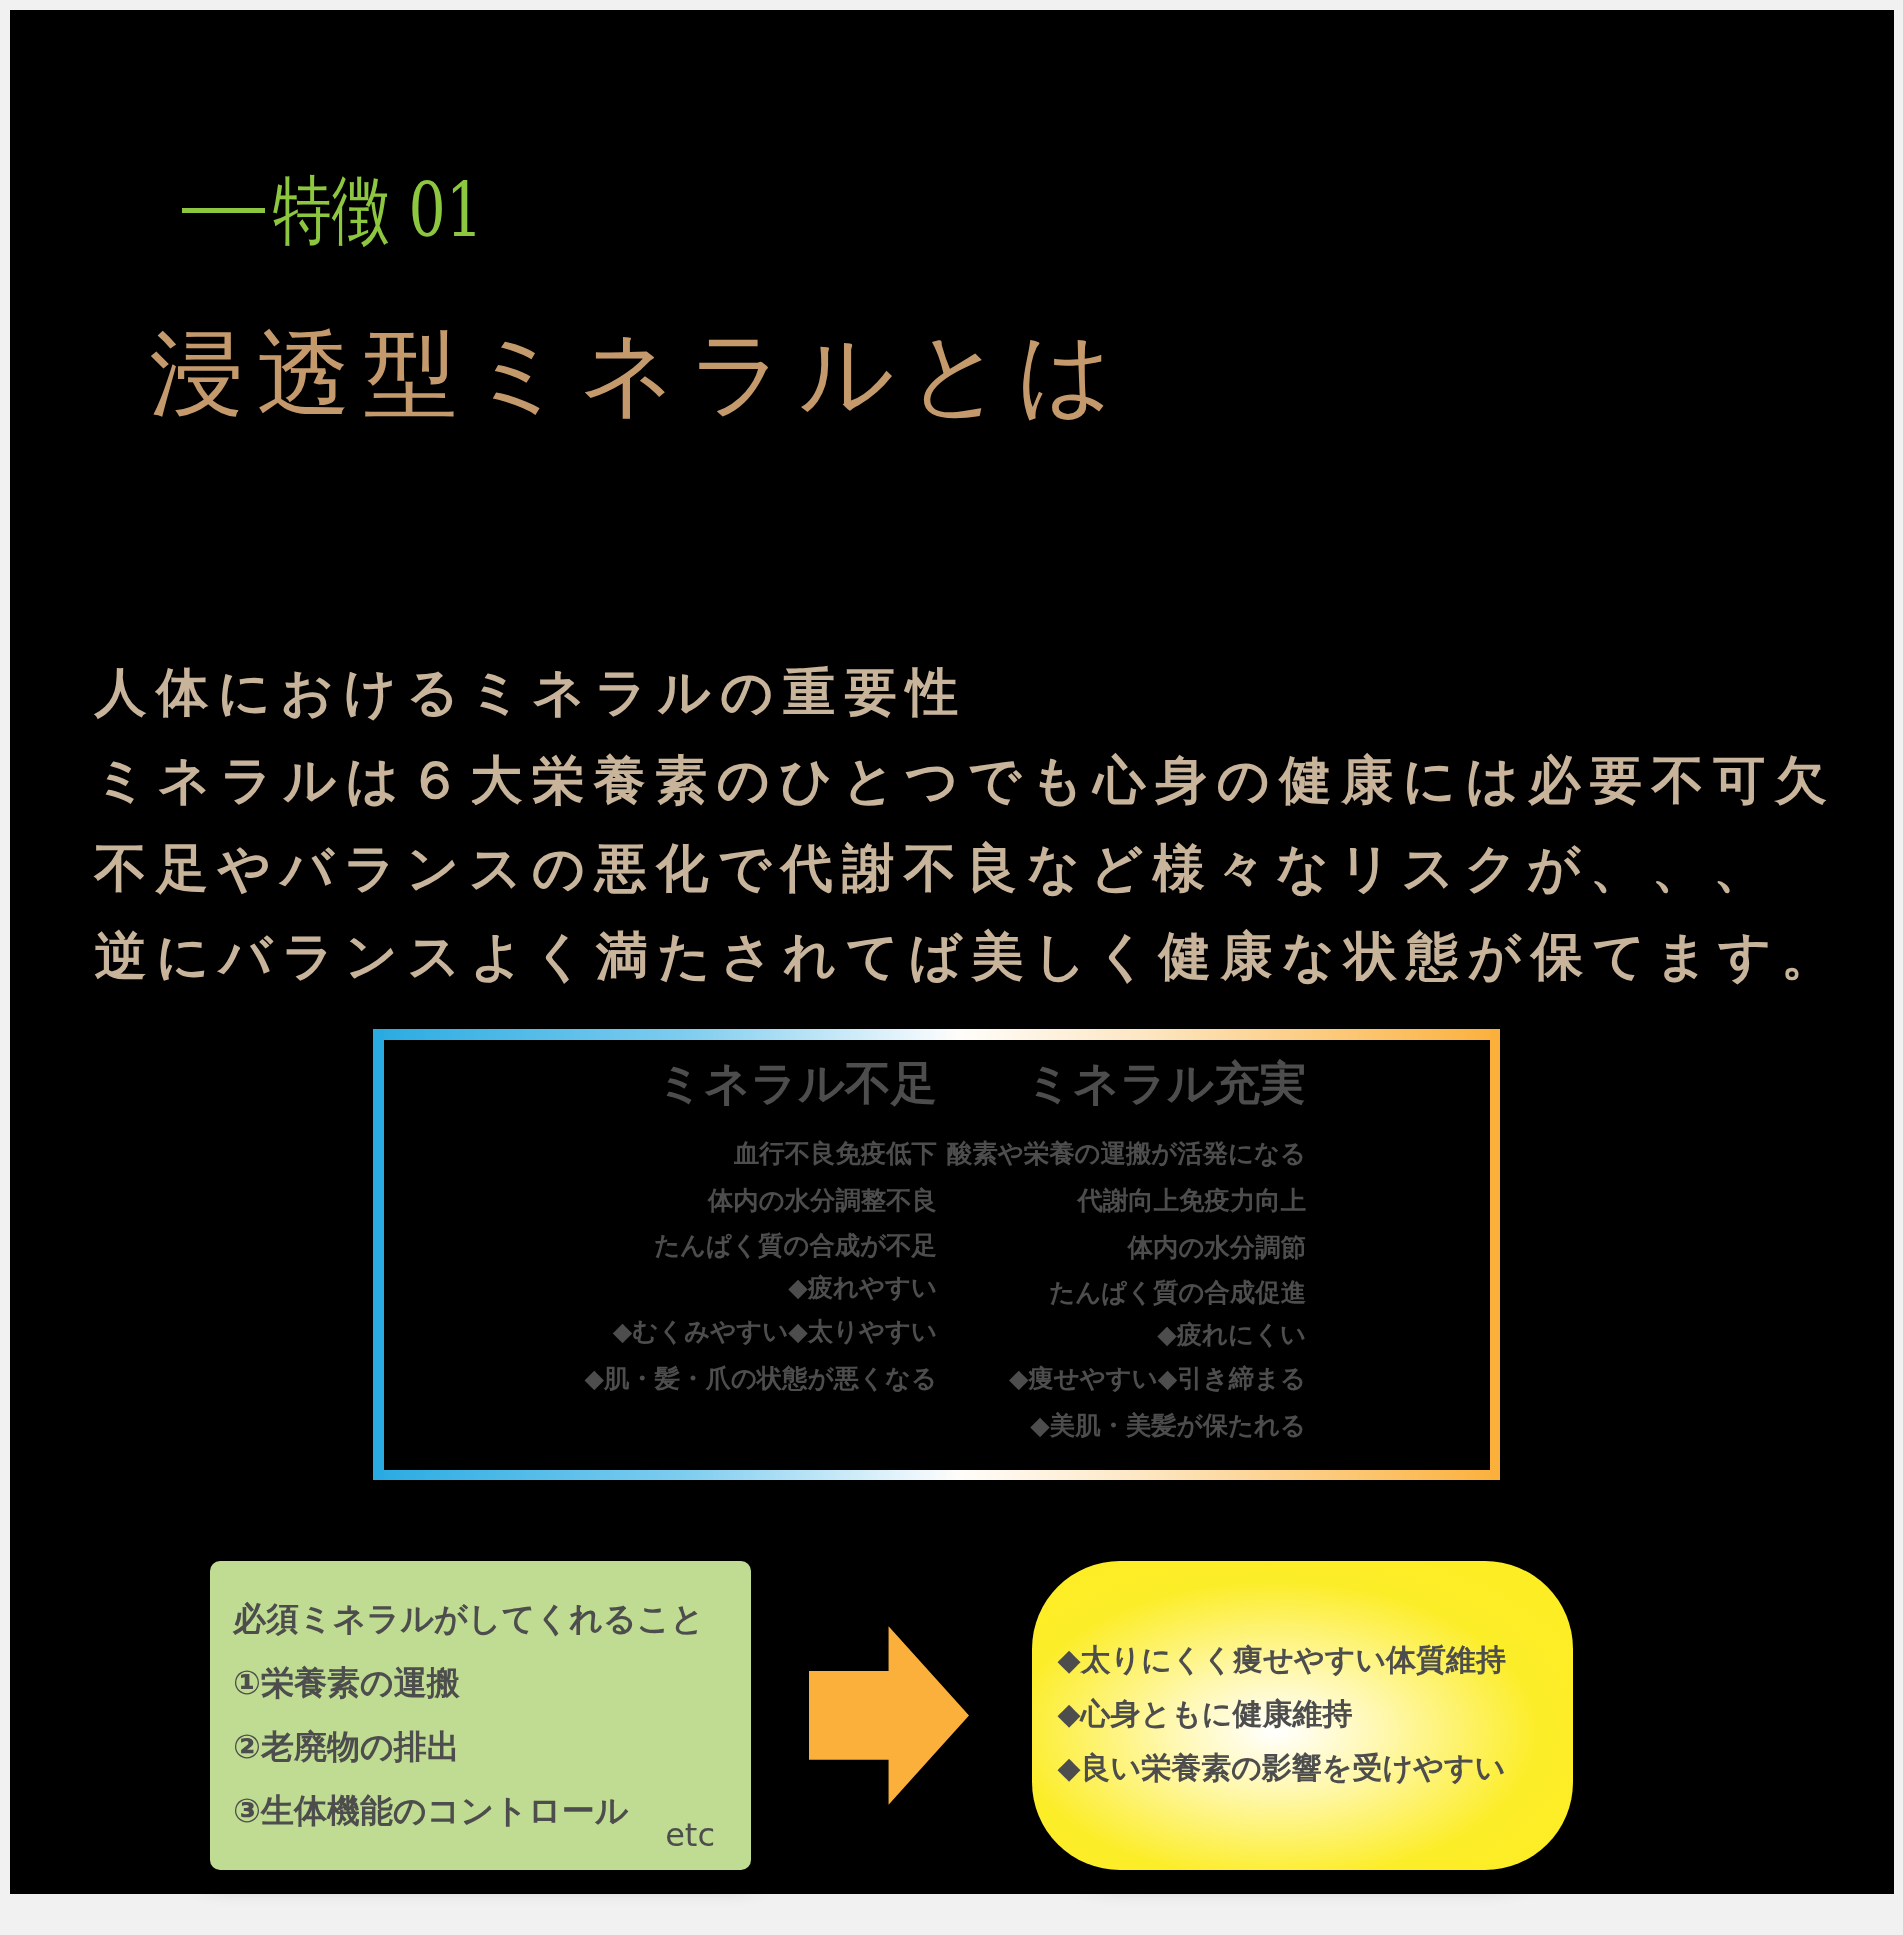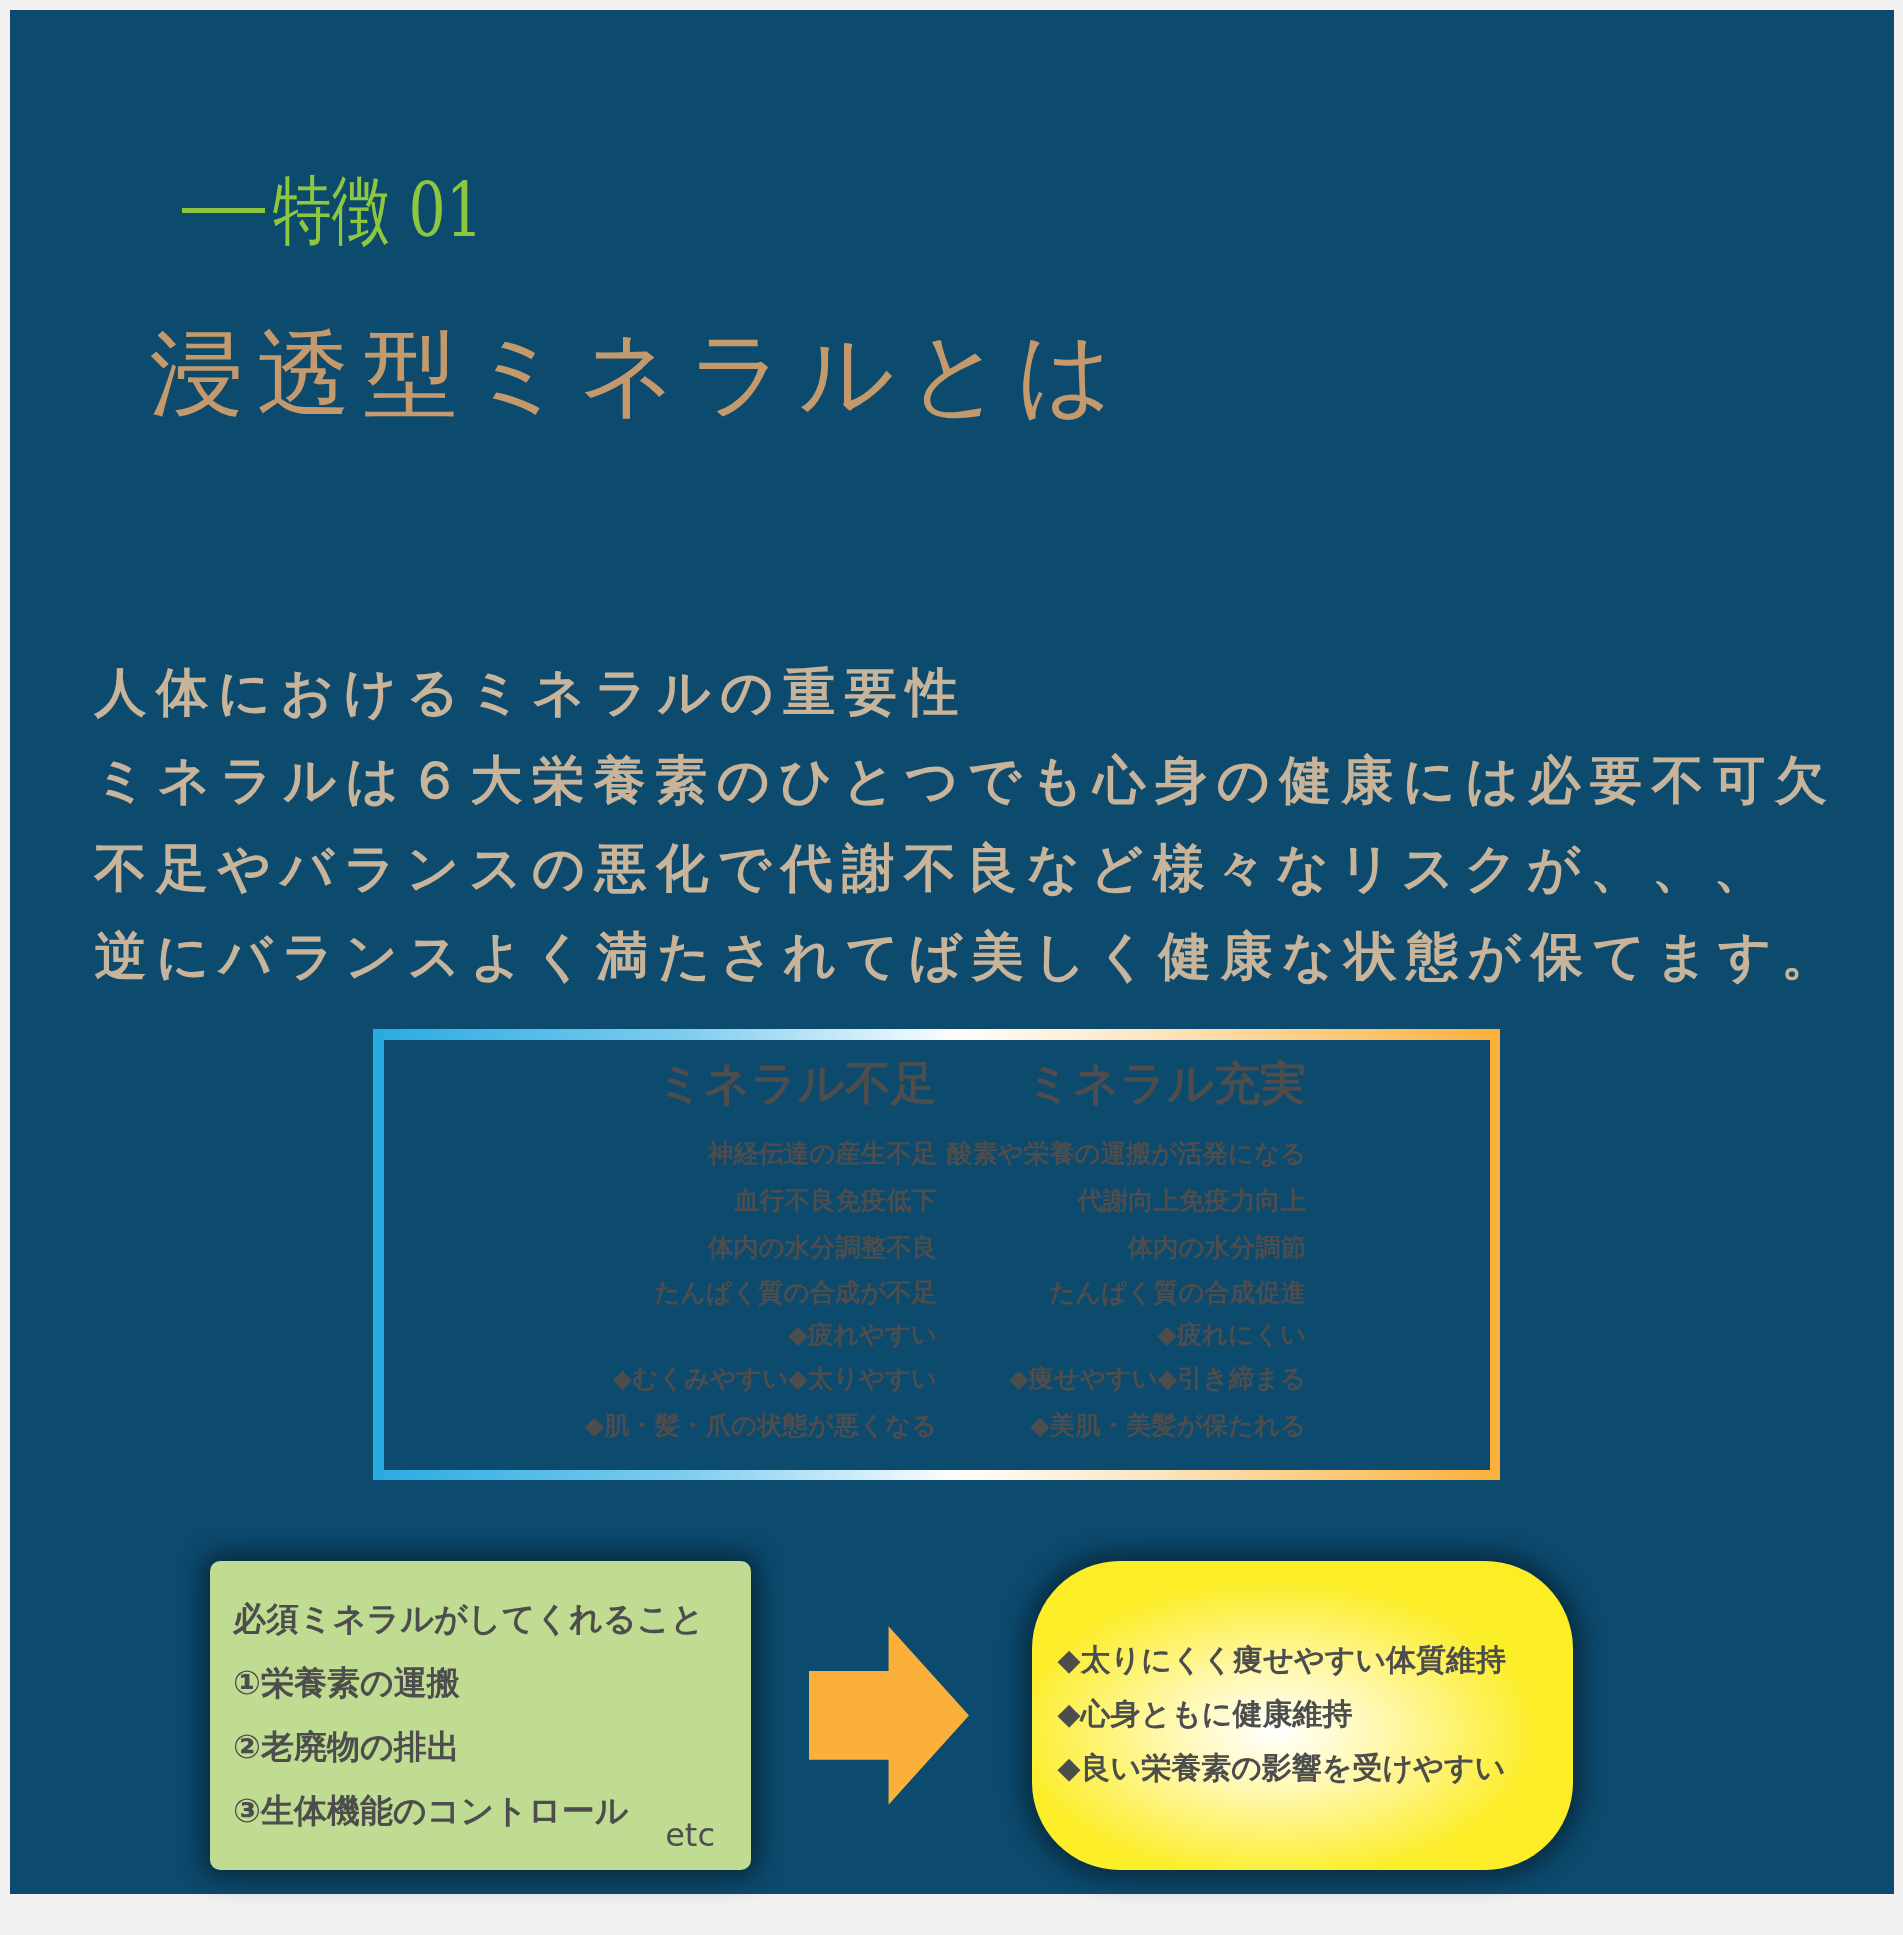--- a/index.html
+++ b/index.html
@@ -6,21 +6,21 @@
   body {
     width: 1904px; height: 1936px;
     background: #f1f1f1;
     position: relative;
     overflow: hidden;
     font-family: "DejaVu Sans", "Liberation Sans", sans-serif;
   }
   .page {
     position: absolute; left: 9.6px; top: 9.6px;
     width: 1884px; height: 1884px;
-    background: #0c4a6e;
+    background: #000000;
   }
   .feature-line {
     position: absolute; left: 172px; top: 198px;
     width: 83px; height: 5.3px; background: #8dc63f;
   }
   .feature-label {
     position: absolute; left: 263px; top: 156px;
     font-family: "DejaVu Serif", "Liberation Serif", serif;
     font-size: 75px; line-height: 88px; color: #8dc63f;
     transform: scaleX(0.78); transform-origin: left top;
@@ -109,21 +109,20 @@
 </div>
 
 <div class="compare">
   <div class="border-top"></div>
   <div class="border-bottom"></div>
   <div class="border-left"></div>
   <div class="border-right"></div>
 
   <div class="col col-left">
     <div class="heading">ミネラル不足</div>
-    <div class="item">神経伝達の産生不足</div>
     <div class="item">血行不良免疫低下</div>
     <div class="item">体内の水分調整不良</div>
     <div class="item tight">たんぱく質の合成が不足</div>
     <div class="item tight">◆疲れやすい</div>
     <div class="item">◆むくみやすい◆太りやすい</div>
     <div class="item">◆肌・髪・爪の状態が悪くなる</div>
   </div>
 
   <div class="col col-right">
     <div class="heading">ミネラル充実</div>

